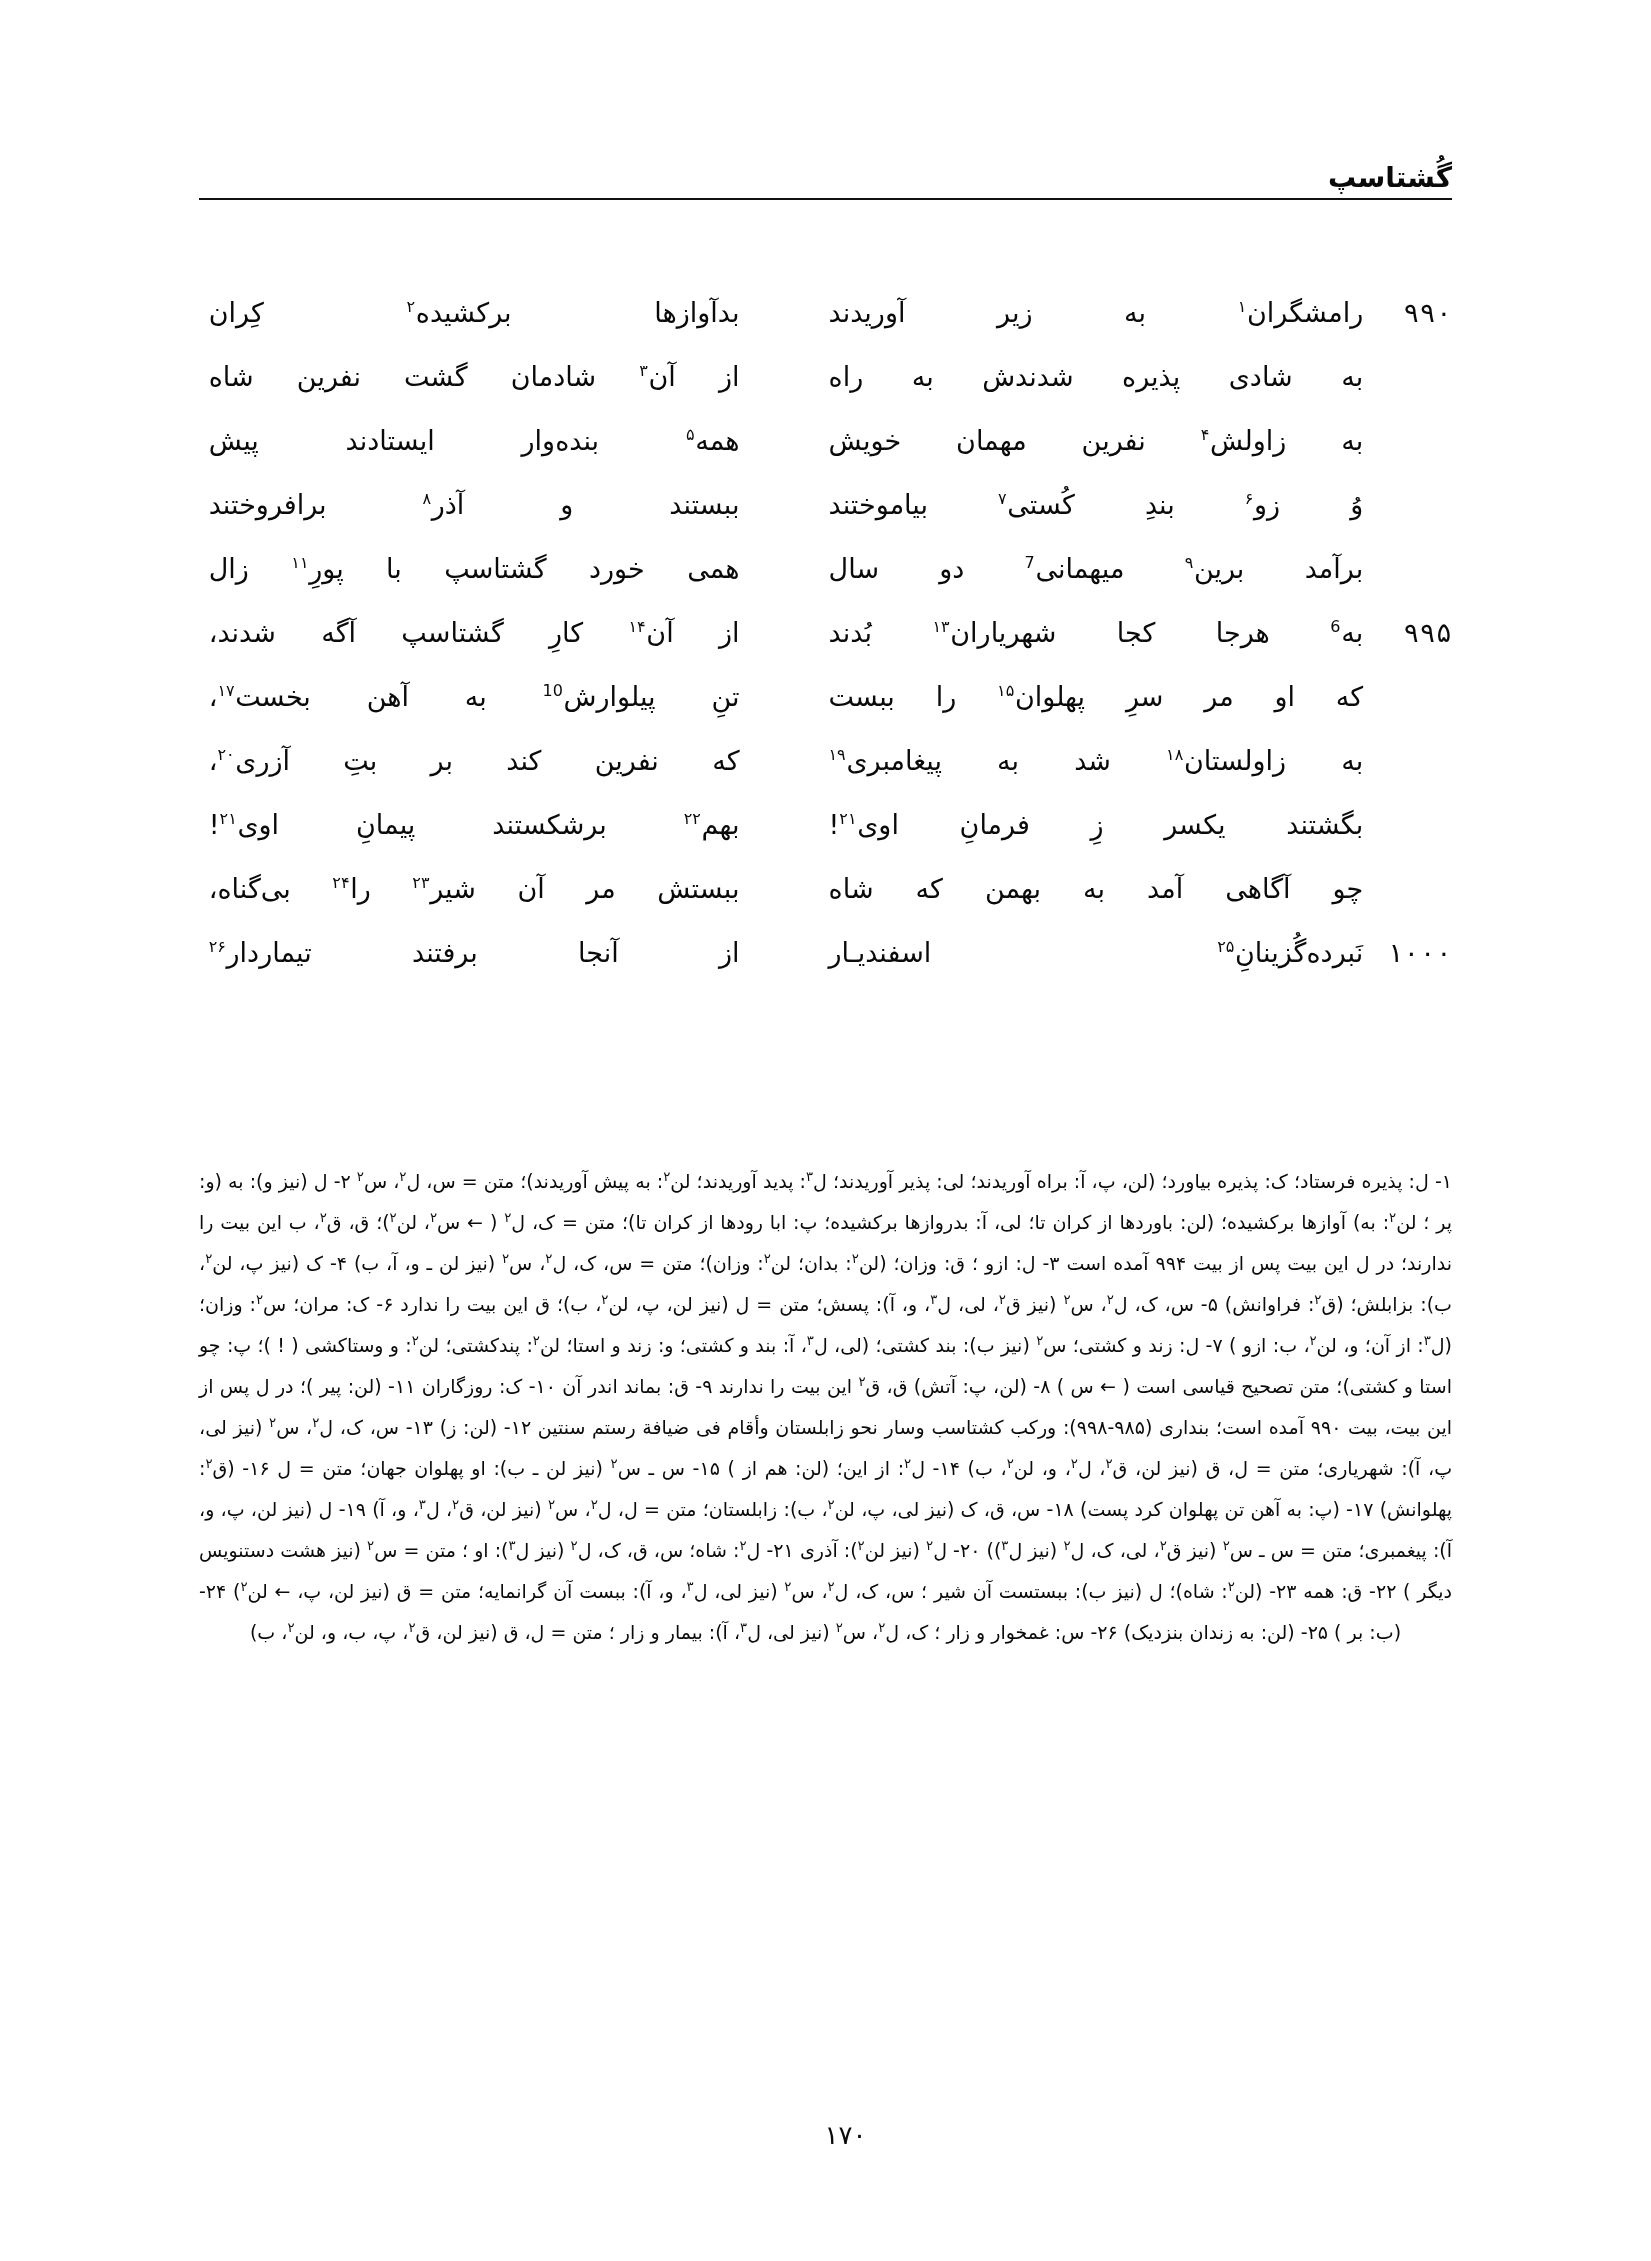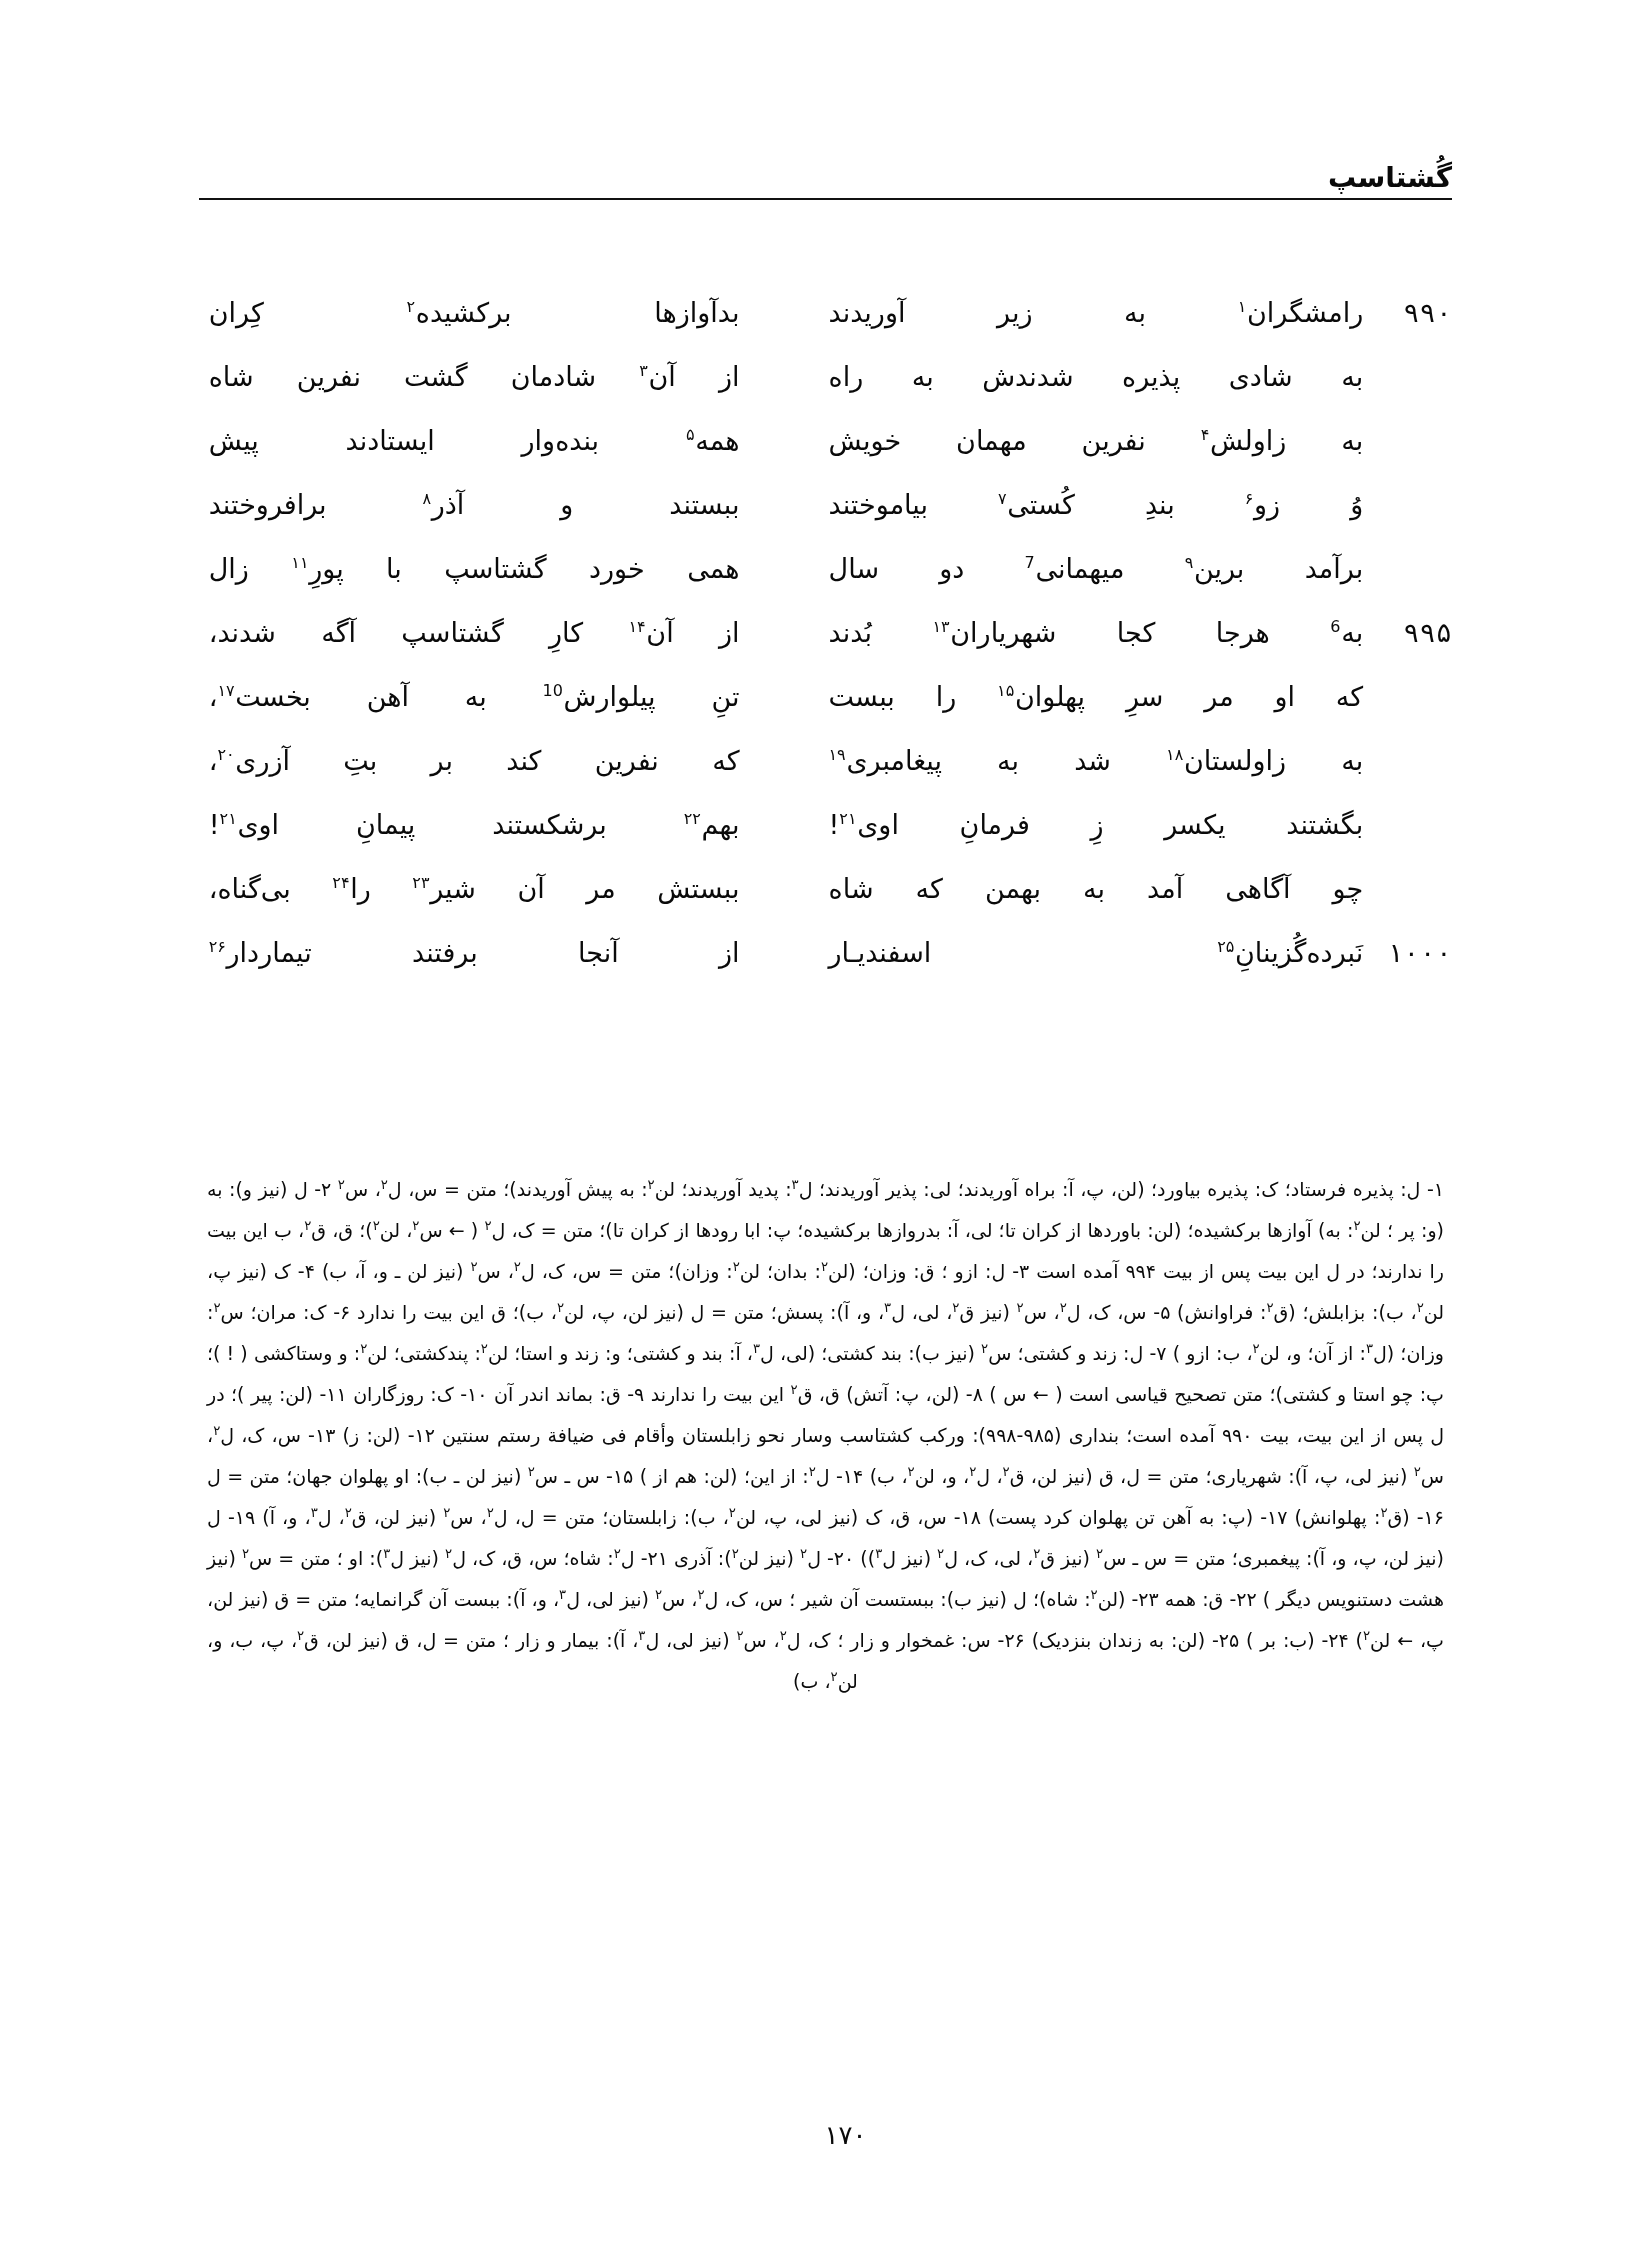--- a/index.html
+++ b/index.html
@@ -97,21 +97,21 @@
     top: 1161px;
     right: 199px;
     left: 199px;
     font-size: 19px;
     line-height: 41px;
     text-align: justify;
     text-align-last: center;
     direction: rtl;
   }
   .apparatus p {
-    margin: 8px;
+    margin: 0;
     padding: 0;
     text-align: justify;
     text-align-last: justify;
   }
   .apparatus .lastline { text-align-last: center; }
   .apparatus sup {
     font-size: 13.2px;
     vertical-align: super;
     line-height: 0;
   }

